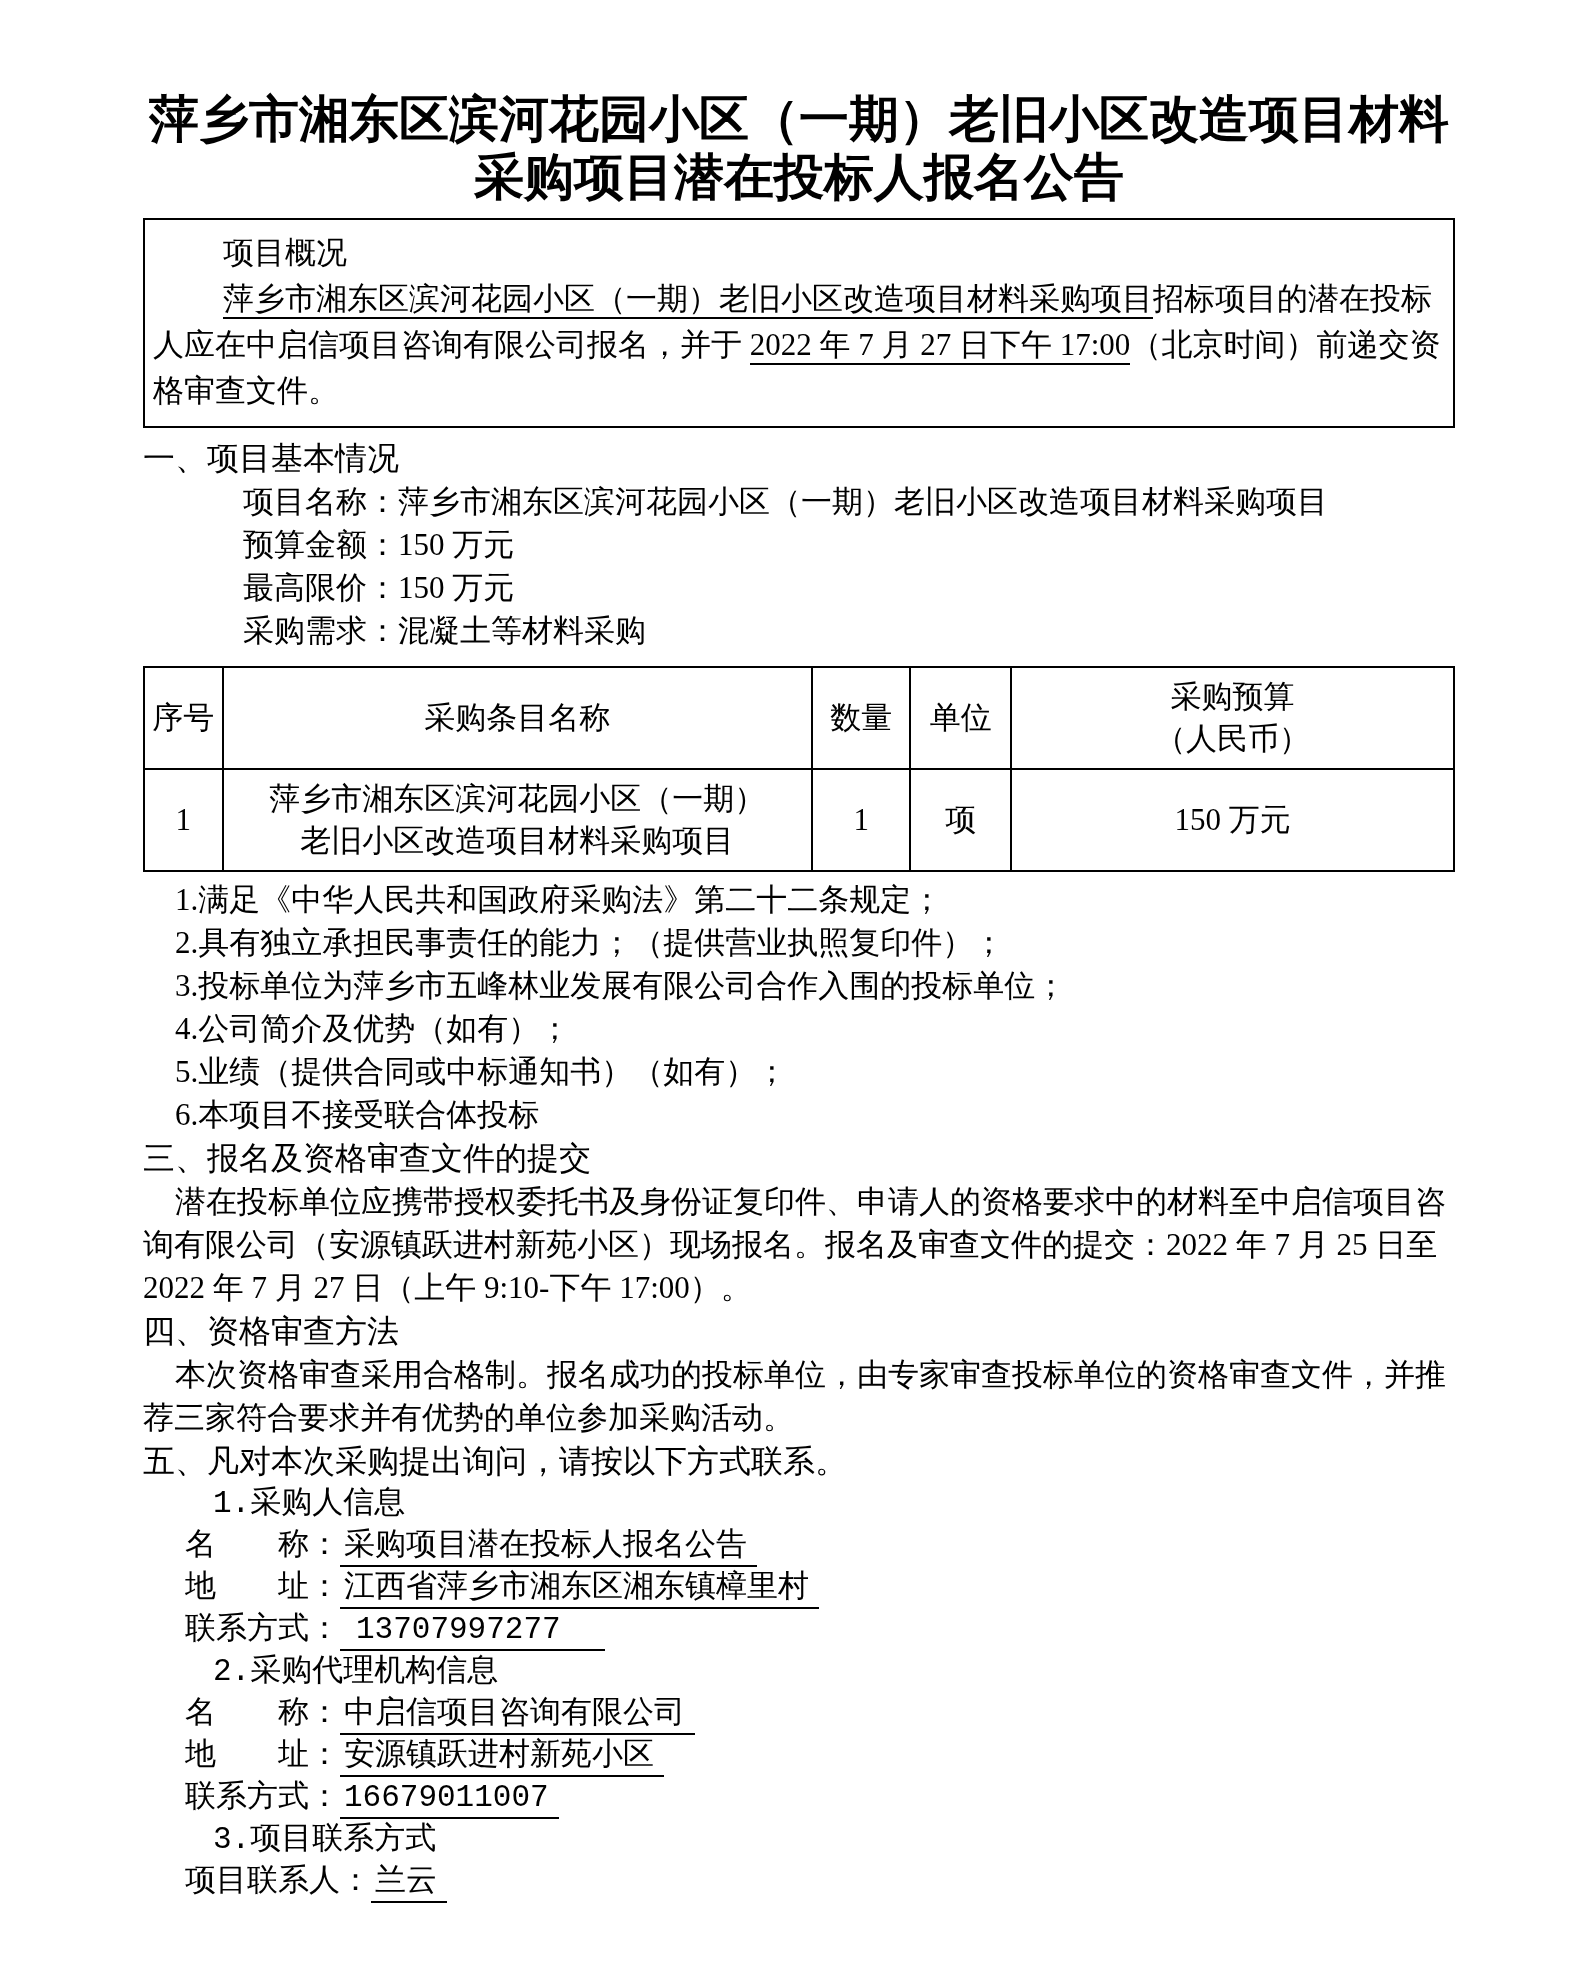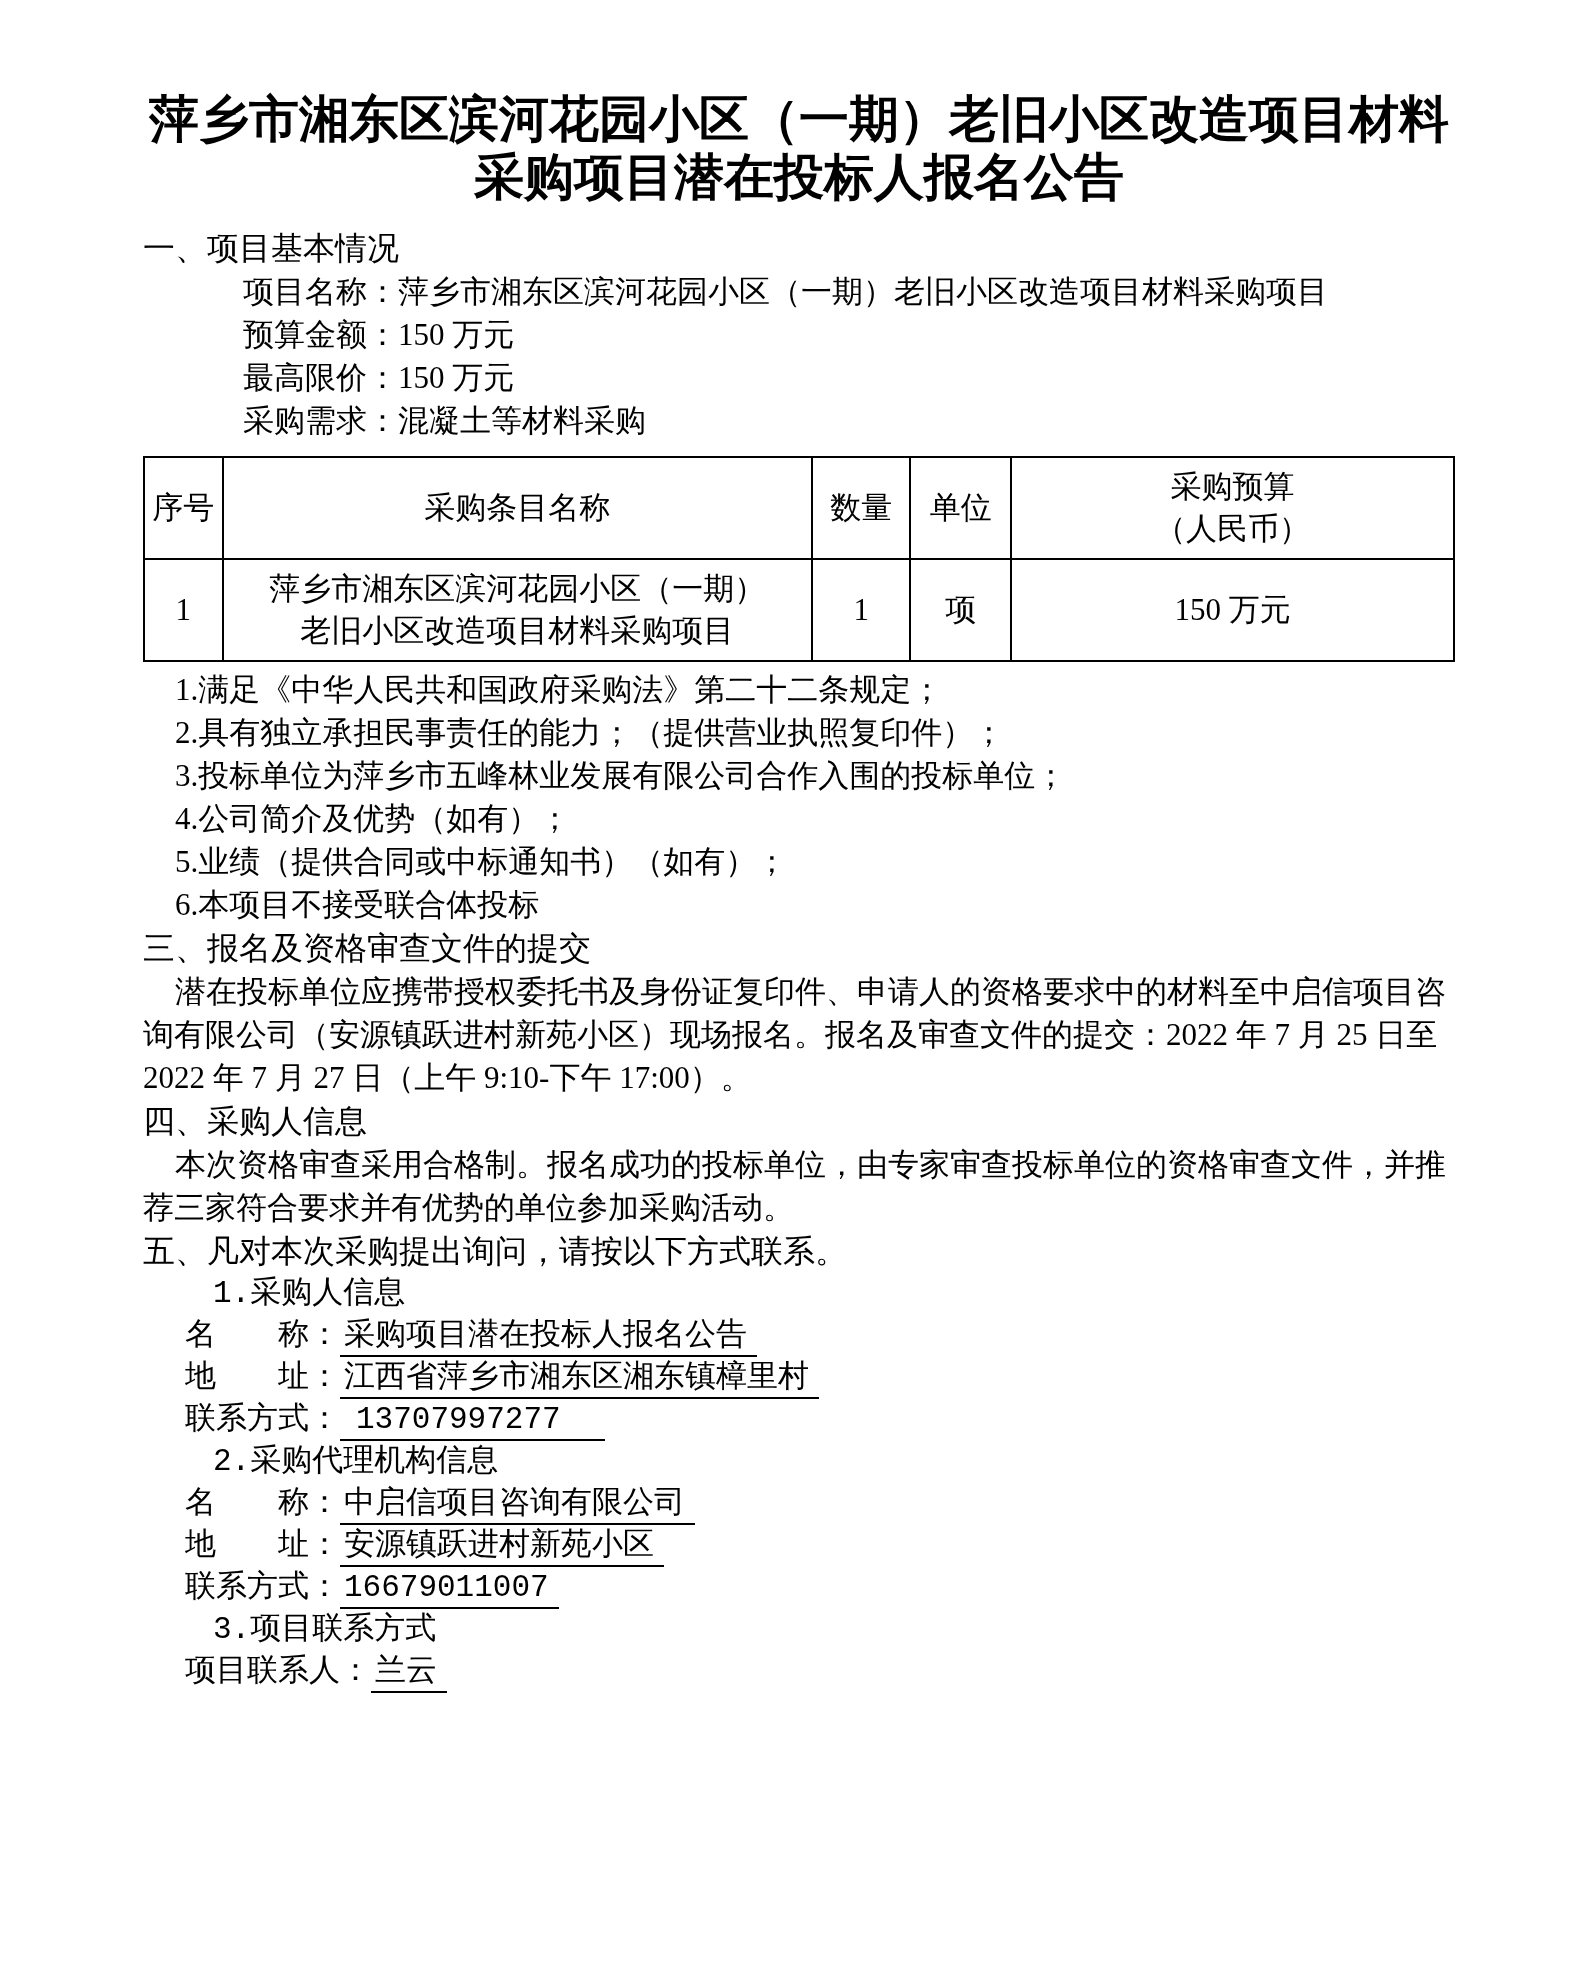--- a/index.html
+++ b/index.html
@@ -65,20 +65,24 @@
 </head>
 <body>
 
 <div class="page">
 
   <h1 class="doc-title">
     <div>萍乡市湘东区滨河花园小区（一期）老旧小区改造项目材料</div>
     <div>采购项目潜在投标人报名公告</div>
   </h1>
 
+  <div class="overview-box">
+    <div class="overview-label">项目概况</div>
+    <p class="overview-para"><span class="u">萍乡市湘东区滨河花园小区（一期）老旧小区改造项目材料采购项目</span><span>招标项目的潜在投标人应在中启信项目咨询有限公司报名，并于 </span><span class="u">2022 年 7 月 27 日下午 17:00</span><span>（北京时间）前递交资格审查文件。</span></p>
+  </div>
 
   <div style="height:8px"></div>
 
   <h2 class="sec-heading">一、项目基本情况</h2>
   <div class="line ind-100">项目名称：萍乡市湘东区滨河花园小区（一期）老旧小区改造项目材料采购项目</div>
   <div class="line ind-100">预算金额：150 万元</div>
   <div class="line ind-100">最高限价：150 万元</div>
   <div class="line ind-100">采购需求：混凝土等材料采购</div>
 
   <table class="items">
@@ -116,21 +120,21 @@
   <div class="line ind-32">1.满足《中华人民共和国政府采购法》第二十二条规定；</div>
   <div class="line ind-32">2.具有独立承担民事责任的能力；（提供营业执照复印件）；</div>
   <div class="line ind-32">3.投标单位为萍乡市五峰林业发展有限公司合作入围的投标单位；</div>
   <div class="line ind-32">4.公司简介及优势（如有）；</div>
   <div class="line ind-32">5.业绩（提供合同或中标通知书）（如有）；</div>
   <div class="line ind-32">6.本项目不接受联合体投标</div>
 
   <h2 class="sec-heading">三、报名及资格审查文件的提交</h2>
   <p class="para">潜在投标单位应携带授权委托书及身份证复印件、申请人的资格要求中的材料至中启信项目咨询有限公司（安源镇跃进村新苑小区）现场报名。报名及审查文件的提交：2022 年 7 月 25 日至 2022 年 7 月 27 日（上午 9:10-下午 17:00）。</p>
 
-  <h2 class="sec-heading">四、采购人信息</h2>
+  <h2 class="sec-heading">四、资格审查方法</h2>
   <p class="para">本次资格审查采用合格制。报名成功的投标单位，由专家审查投标单位的资格审查文件，并推荐三家符合要求并有优势的单位参加采购活动。</p>
 
   <h2 class="sec-heading">五、凡对本次采购提出询问，请按以下方式联系。</h2>
 
   <div class="sec5">
     <div class="line ind-70">1.采购人信息</div>
     <div class="line ind-42"><span>名　　称：</span><span class="uv">采购项目潜在投标人报名公告</span></div>
     <div class="line ind-42"><span>地　　址：</span><span class="uv">江西省萍乡市湘东区湘东镇樟里村</span></div>
     <div class="line ind-42"><span>联系方式：</span><span class="uv uv-wide">13707997277</span></div>
 

